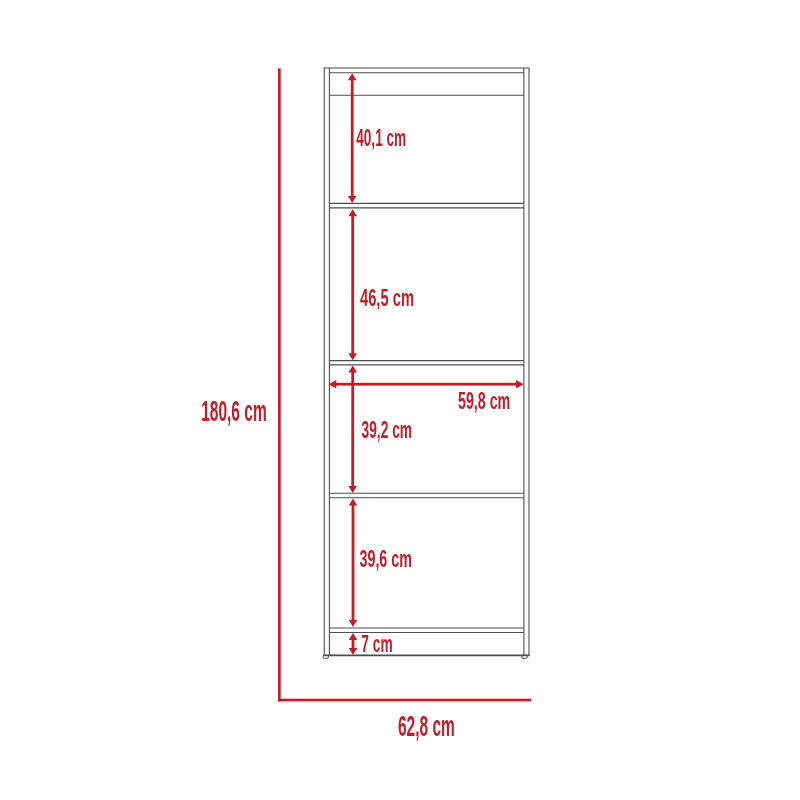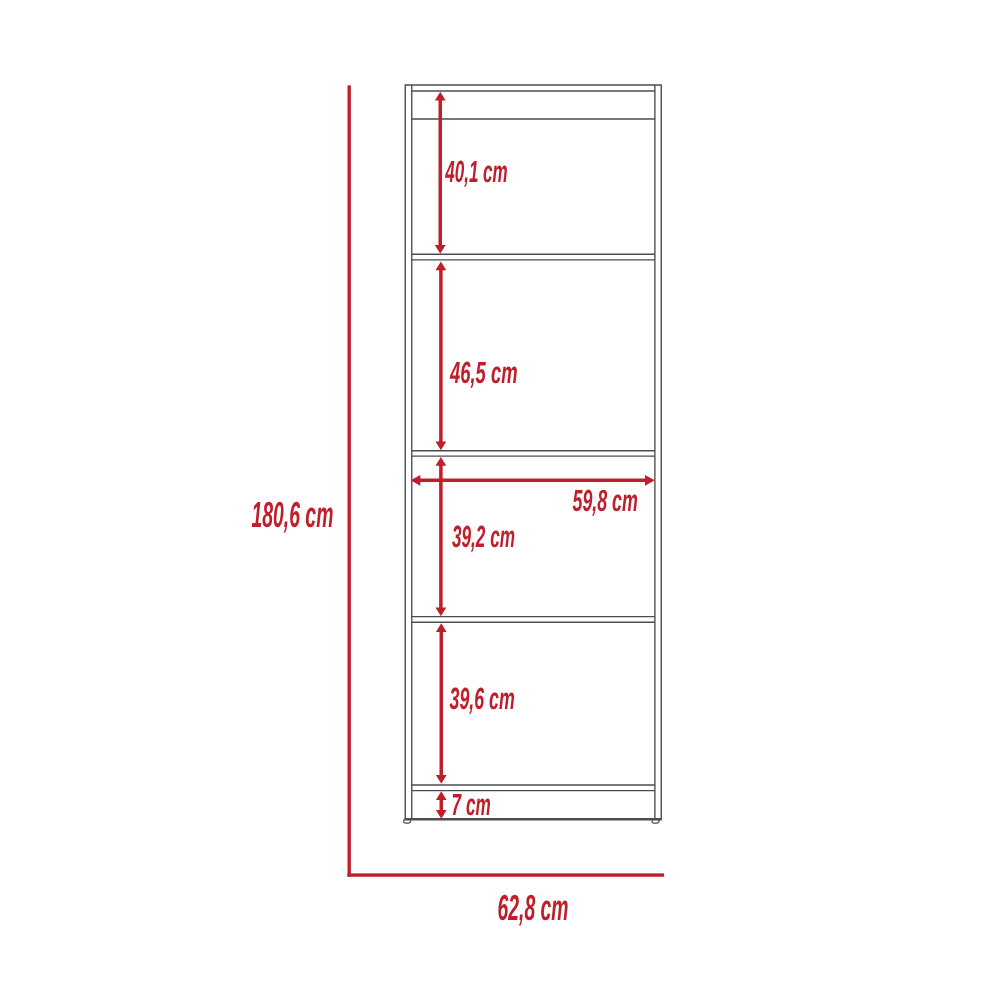--- a/index.html
+++ b/index.html
@@ -1,16 +1,16 @@
 <!DOCTYPE html>
 <html><head>
 <meta charset="utf-8">
 <style>
   html,body{margin:0;padding:0;background:#ffffff;}
-  .wrap{width:660px;height:800px;position:relative;background:#4d7c0f;font-style:italic;}
+  .wrap{width:660px;height:800px;position:relative;background:#4d7c0f;}
   svg{display:block;}
   text{font-family:"Liberation Sans",sans-serif;font-weight:bold;fill:#bf1e2b;}
 </style>
 </head>
 <body>
 <div class="wrap">
 <svg width="800" height="800" viewBox="0 0 800 800" xmlns="http://www.w3.org/2000/svg">
 
   <rect x="0" y="0" width="800" height="800" fill="#ffffff"></rect>
 

